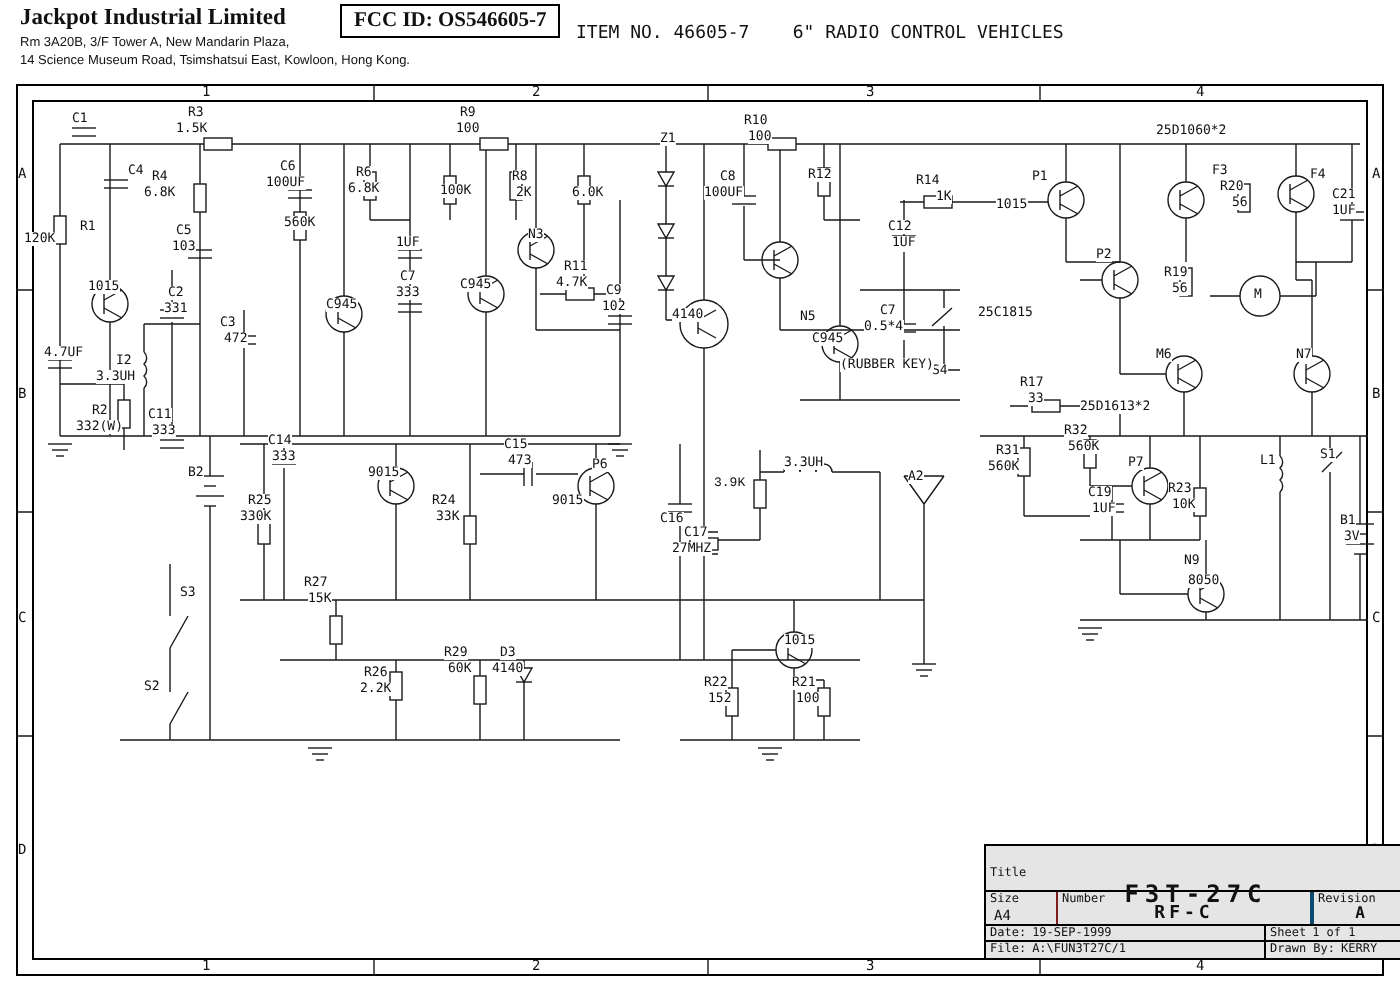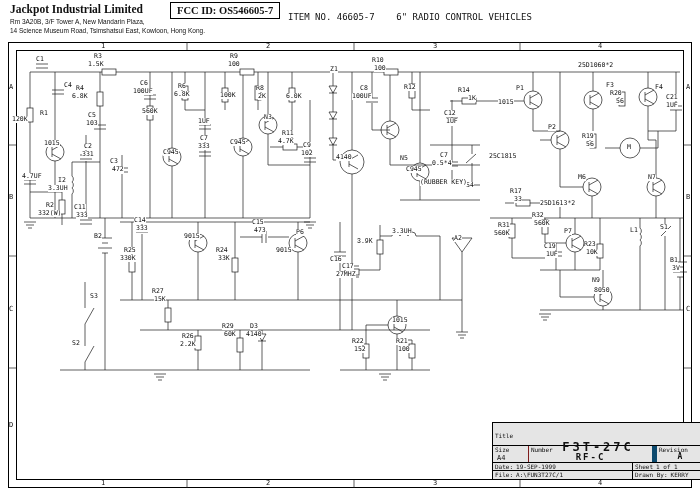--- a/index.html
+++ b/index.html
@@ -399,21 +399,21 @@
 <div class="abs" style="left:492px;top:422px;width:212px;height:58px;border:1px solid #000;background:#e5e5e5">
   <div style="height:23px;border-bottom:1px solid #000;position:relative">
     <span class="tb-lab">Title</span>
     <div style="text-align:center;font-size:12px;font-weight:bold;letter-spacing:3px;margin-top:-2px">F3T-27C</div>
   </div>
   <div style="height:17px;border-bottom:1px solid #000;display:flex">
     <div style="width:36px;border-right:1px solid #7f1d1d">
       <div class="tb-lab">Size</div>
       <div class="tb-val" style="font-size:7px;padding-left:4px">A4</div>
     </div>
-    <div style="flex:1;border-right:5px solid #0c4a6e">
+    <div style="flex:1;border-right:2px solid #0c4a6e">
       <div class="tb-lab">Number</div>
       <div class="tb-val" style="font-size:9px;font-weight:bold;text-align:center;letter-spacing:2px;margin-top:-2px">RF-C</div>
     </div>
     <div style="width:46px">
       <div class="tb-lab">Revision</div>
       <div class="tb-val" style="font-size:8px;font-weight:bold;text-align:center;margin-top:-2px">A</div>
     </div>
   </div>
   <div style="height:8px;border-bottom:1px solid #000;display:flex;font-size:6px;line-height:8px">
     <div style="flex:1;border-right:1px solid #000;padding-left:2px;display:flex;gap:3px">

